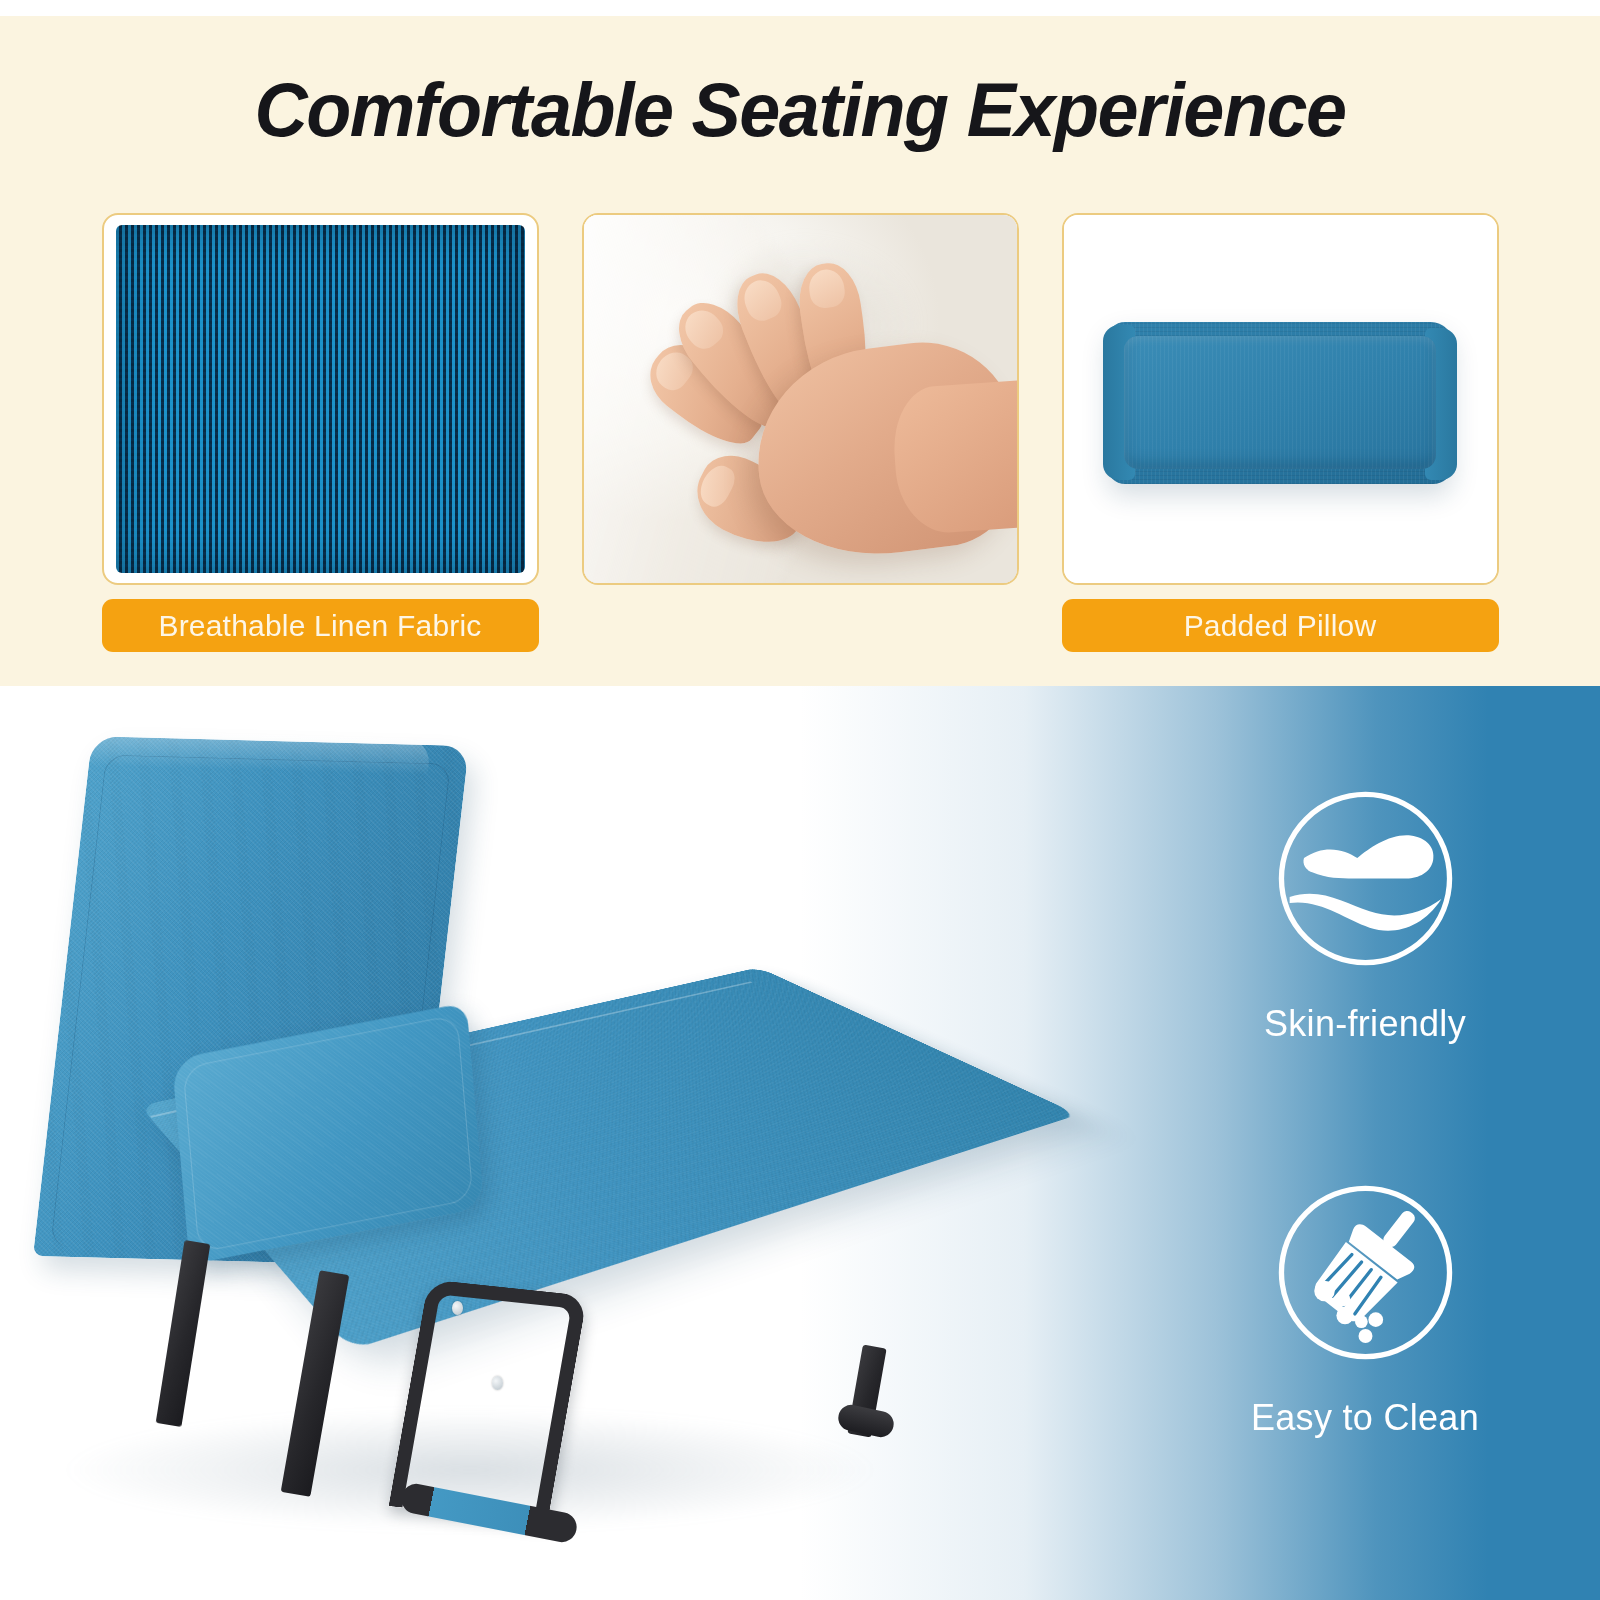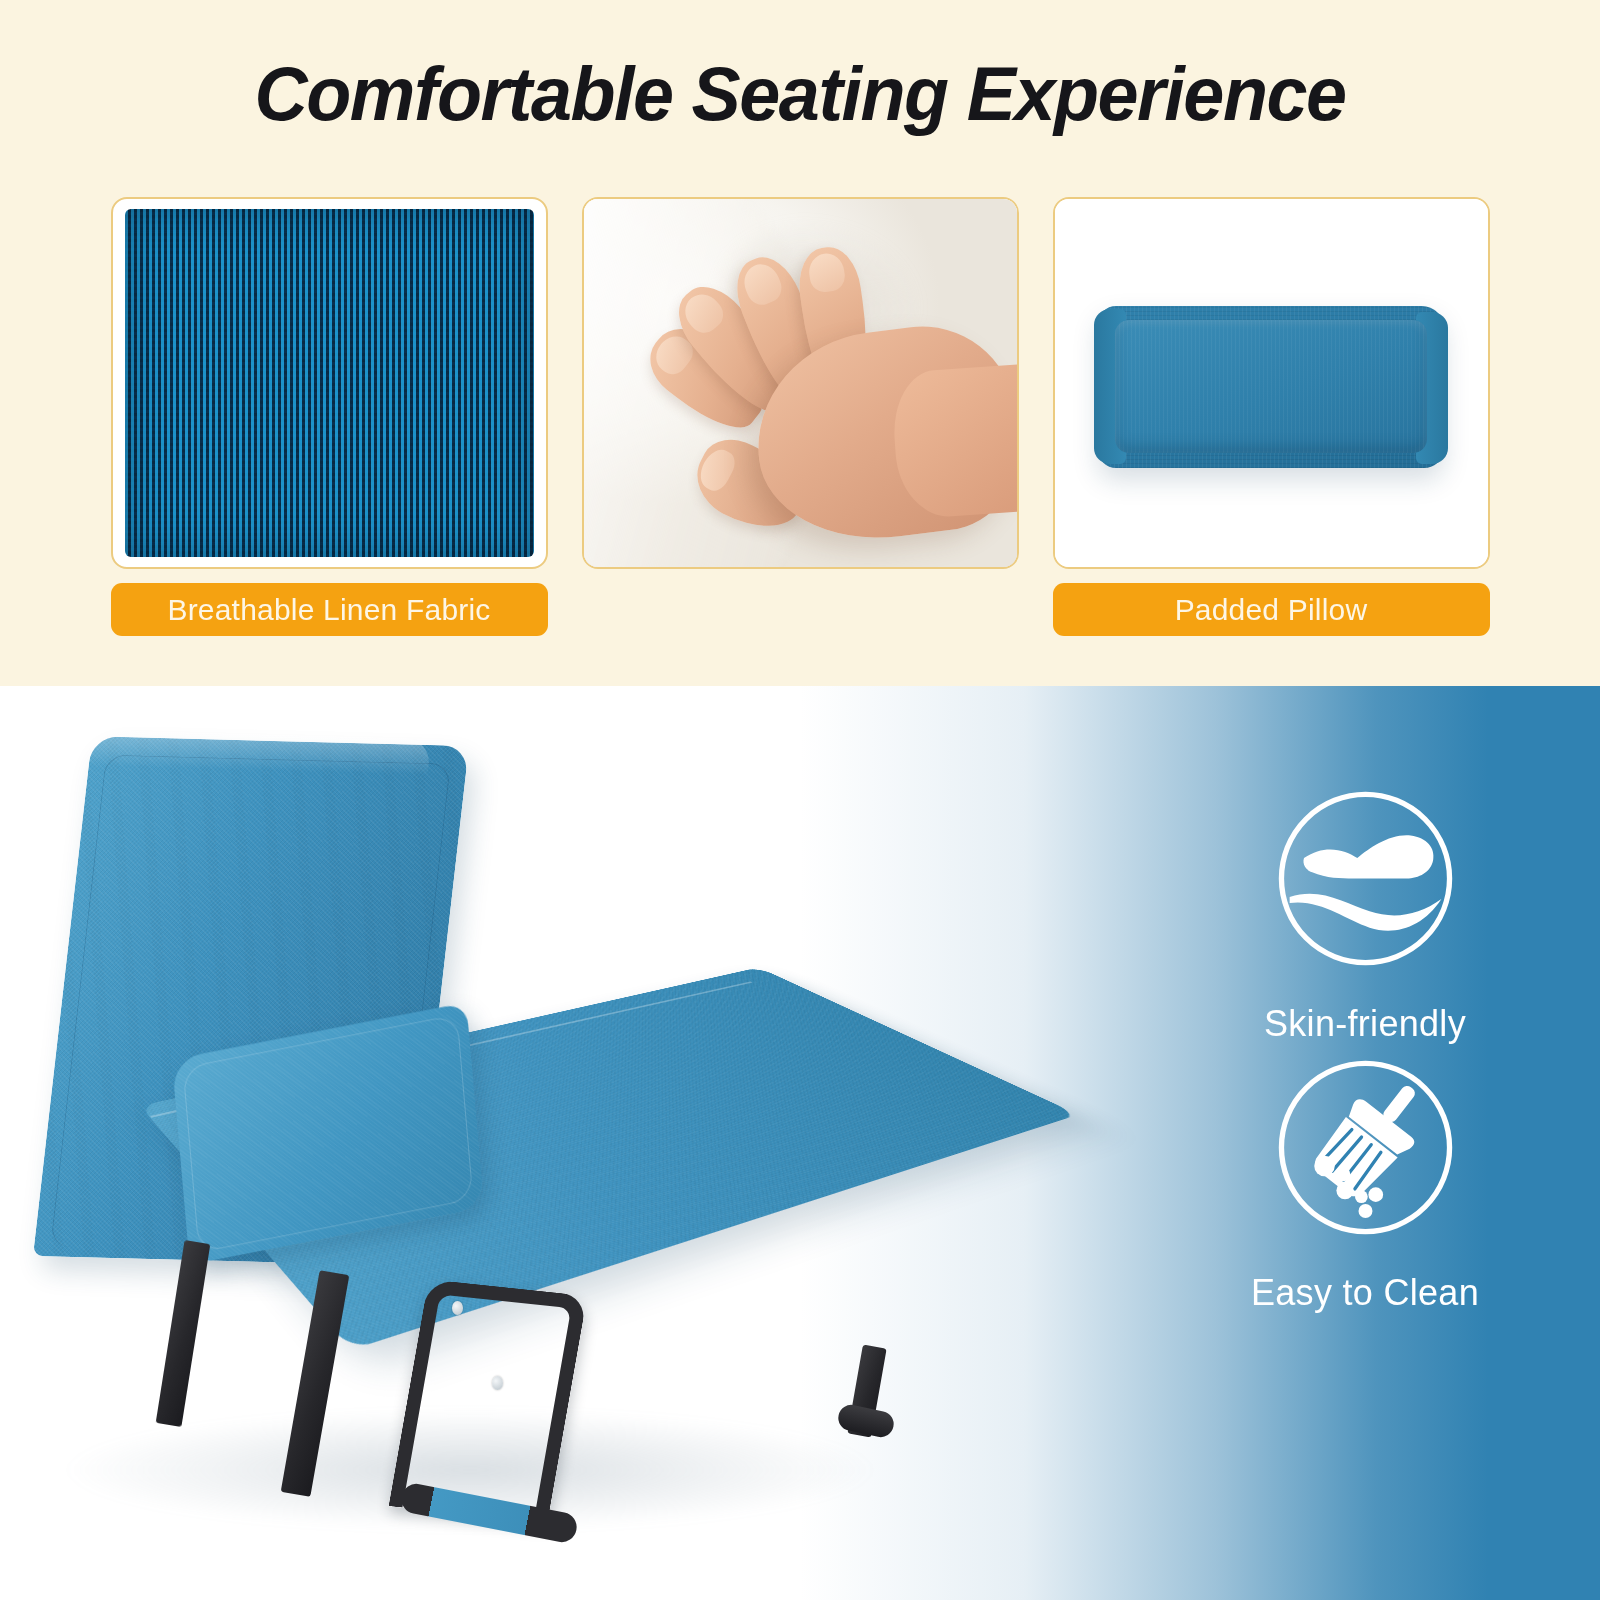--- a/index.html
+++ b/index.html
@@ -6,39 +6,39 @@
   html,body { width:1600px; height:1600px; }
   body {
     font-family:"Liberation Sans", sans-serif;
     background:#ffffff;
     overflow:hidden;
     position:relative;
   }
 
   
   .top-section{
-    position:absolute; left:0; top:0; width:1600px; height:686px;
+    position:absolute; left:0; top:16px; width:1600px; height:686px;
     background:#fbf4e0;
   }
   .headline{
     position:absolute; left:0; top:50px; width:1600px;
     text-align:center;
     font-size:76px;
     font-weight:bold;
     font-style:italic;
     letter-spacing:-1.5px;
     color:#16161a;
     font-family:"Liberation Sans", sans-serif;
     transform:scaleX(0.97);
     white-space:nowrap;
   }
 
   .cards{
     position:absolute; left:0; top:197px; width:1600px; height:450px;
-    display:flex; justify-content:center; gap:34px;
+    display:flex; justify-content:center; gap:43px;
   }
   .card{ width:437px; display:flex; flex-direction:column; }
   .card-frame{
     width:437px; height:372px;
     border:2px solid #eccb80;
     border-radius:16px;
     background:#ffffff;
     overflow:hidden;
     position:relative;
   }
@@ -265,21 +265,21 @@
     position:absolute; width:11px; height:14px; border-radius:50%;
     background:radial-gradient(circle at 35% 35%,#f3f6f8,#b9c3ca);
     box-shadow:0 0 2px rgba(0,0,0,.3);
   }
   .rivet-a{ left:452px; top:615px; }
   .rivet-b{ left:492px; top:690px; }
 
   
   .features{
     position:absolute; right:70px; top:90px; width:330px;
-    display:flex; flex-direction:column; align-items:center; 
+    display:flex; flex-direction:column; align-items:center; gap:125px;
   }
   .feature{ display:flex; flex-direction:column; align-items:center; }
   .feature-icon{ width:205px; height:205px; }
   .feature-label{
     margin-top:22px;
     color:#ffffff;
     font-size:36px;
     letter-spacing:0.3px;
     white-space:nowrap;
   }

